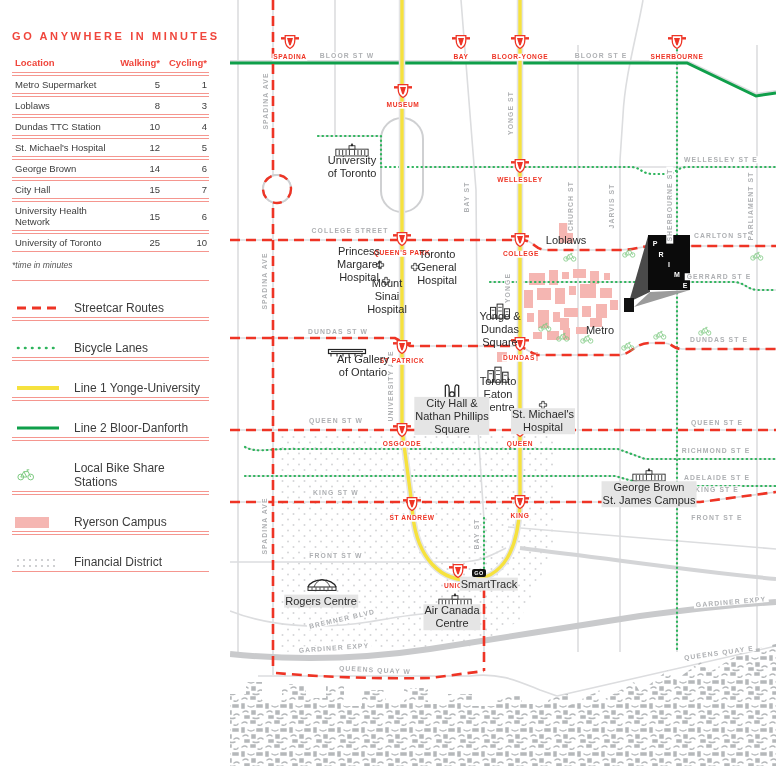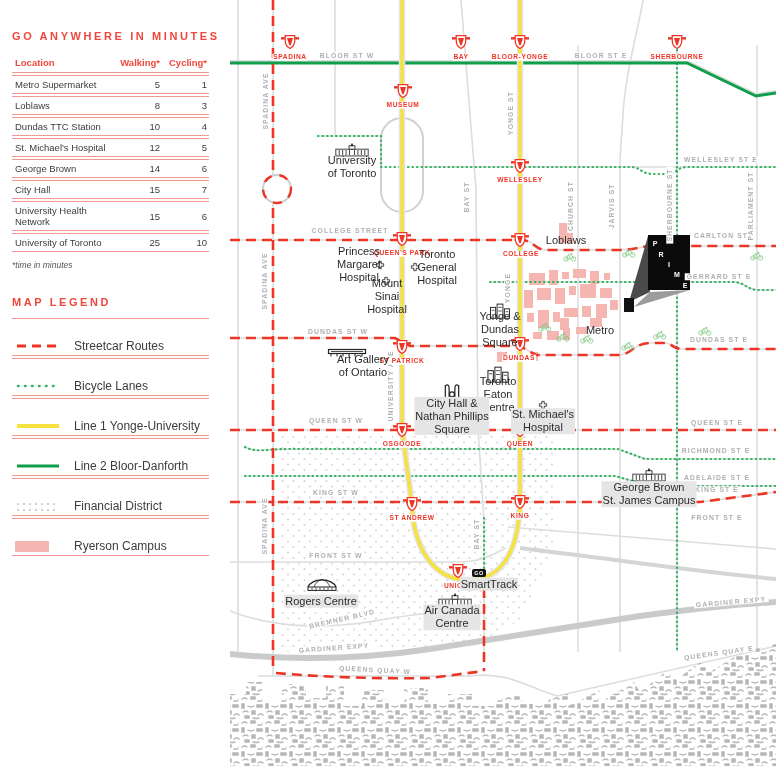--- a/index.html
+++ b/index.html
@@ -412,21 +412,20 @@
         <tr>
             <td>University of Toronto</td>
             <td class="num">25</td>
             <td class="num">10</td>
           </tr>
       </tbody>
     </table>
 
     <div class="footnote">*time in minutes</div>
 
-    <div class="legend-title">MAP LEGEND</div>
     <table class="legend">
       <tbody>
           <tr>
         <td class="sw"><svg width="46" height="8">
                 <line x1="2" y1="4" x2="44" y2="4" stroke="#ee3425" stroke-width="3" stroke-dasharray="9 6"></line>
               </svg></td>
         <td>Streetcar Routes</td>
       </tr>
       <tr>
         <td class="sw"><svg width="46" height="8">
@@ -440,28 +439,34 @@
               </svg></td>
         <td>Line 1 Yonge-University</td>
       </tr>
       <tr>
         <td class="sw"><svg width="46" height="8">
                 <line x1="2" y1="4" x2="44" y2="4" stroke="#0f9f4a" stroke-width="3"></line>
               </svg></td>
         <td>Line 2 Bloor-Danforth</td>
       </tr>
       <tr>
+        <td class="sw"><svg width="46" height="14">
+                <use href="#bike" xlink:href="#bike" x="2" y="1" width="18" height="13"></use>
+              </svg></td>
+        <td>Local Bike Share Stations</td>
+      </tr>
+      <tr>
+        <td class="sw">
+              <div class="sw-pink"></div>
+            </td>
+        <td>Ryerson Campus</td>
+      </tr>
+      <tr>
         <td class="sw">
               <div class="sw-fin"></div>
             </td>
         <td>Financial District</td>
       </tr>
-      <tr>
-        <td class="sw">
-              <div class="sw-pink"></div>
-            </td>
-        <td>Ryerson Campus</td>
-      </tr>
     </tbody>
       </table>
   </div>
 
 </div>
 
 </body></html>

